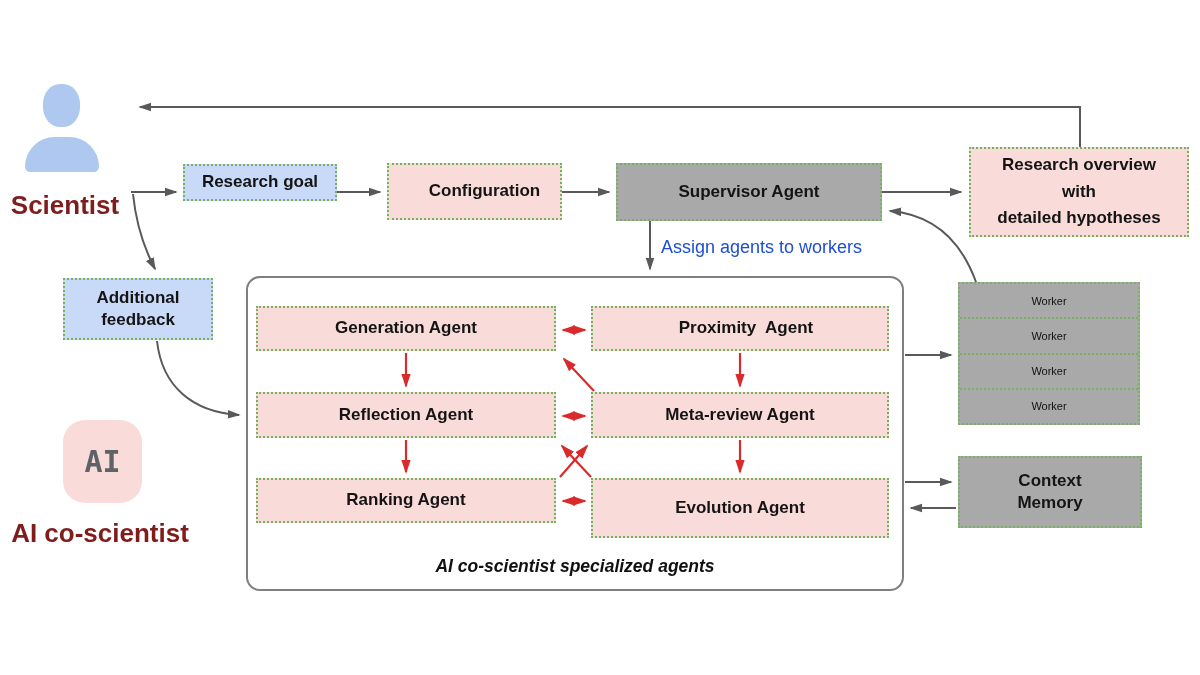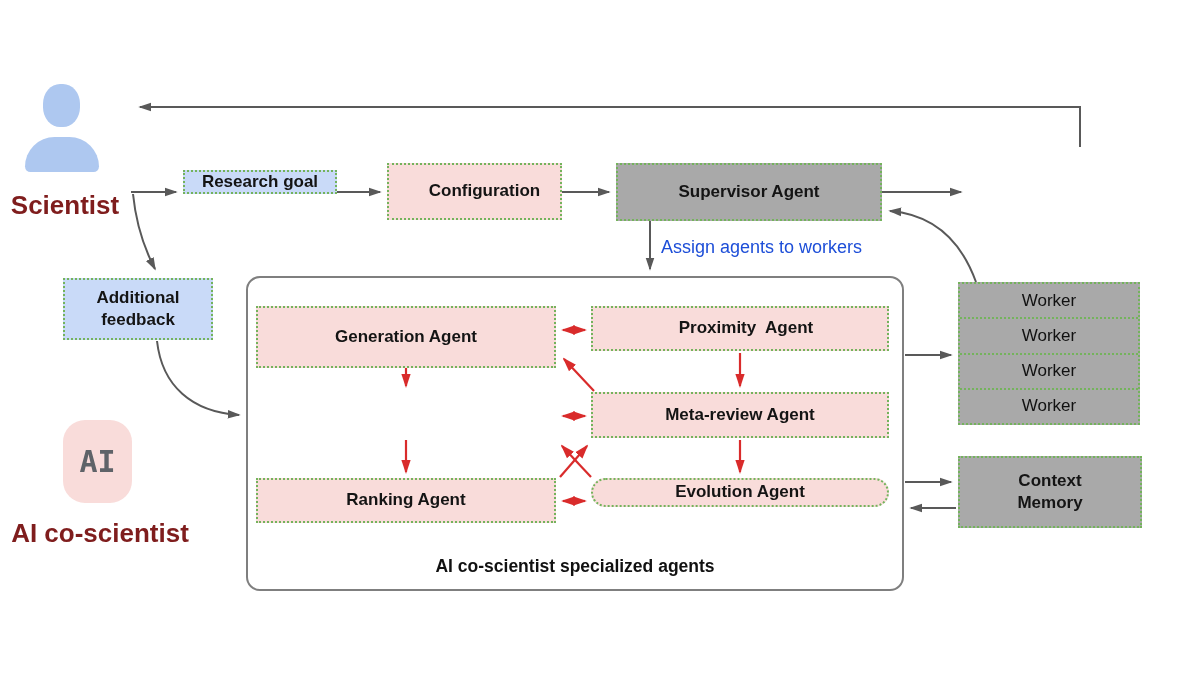--- a/index.html
+++ b/index.html
@@ -30,21 +30,21 @@
   }
   .big-label{
     position:absolute;z-index:1;text-align:center;font-weight:bold;font-size:26px;color:#7f1d1d;
   }
   .worker-box{
     position:absolute;box-sizing:border-box;z-index:1;background:var(--box-gray,#a9a9a9);
     border:2px dotted var(--border-green,#74b35c);display:flex;flex-direction:column;
   }
   .worker-row{
     flex:1;display:flex;align-items:center;justify-content:center;
-    font-size:17px;font-weight:normal;color:#111;text-align:right;
+    font-size:11px;font-weight:normal;color:#111;text-align:right;
   }
   .worker-row + .worker-row{border-top:2px dotted var(--border-green,#74b35c);}
   .person-head{
     position:absolute;z-index:1;background:var(--person-blue,#aec8f0);border-radius:46%;
   }
   .person-body{
     position:absolute;z-index:1;background:var(--person-blue,#aec8f0);
     border-radius:38px 38px 7px 7px;
   }
   .ai-chip{
@@ -98,45 +98,49 @@
     <path class="arrow-red" d="M563,501 L585,501" marker-start="url(#mrs)" marker-end="url(#mr)"></path>
     <path class="arrow-red" d="M594,391 L564,359" marker-end="url(#mr)"></path>
     <path class="arrow-red" d="M560,477 L587,446" marker-end="url(#mr)"></path>
     <path class="arrow-red" d="M591,477 L562,446" marker-end="url(#mr)"></path>
   </svg>
 
   <div class="person-head" style="left:43px;top:84px;width:37px;height:43px;"></div>
   <div class="person-body" style="left:25px;top:137px;width:74px;height:35px;"></div>
   <div class="big-label" style="left:0px;top:190px;width:130px;">Scientist</div>
 
-  <div class="box blue" style="left:183px;top:170px;width:154px;height:24px;text-align:center;">Research goal</div>
+  <div class="box blue" style="left:183px;top:164px;width:154px;height:37px;text-align:center;">Research goal</div>
   <div class="box pink" style="left:387px;top:163px;width:175px;height:57px;padding-left:20px;">Configuration</div>
   <div class="box gray" style="left:616px;top:163px;width:266px;height:58px;">Supervisor Agent</div>
+  <div class="box pink" style="left:969px;top:147px;width:220px;height:90px;line-height:1.55;">Research overview
+with
+detailed hypotheses</div>
   <div class="box blue" style="left:63px;top:278px;width:150px;height:62px;">Additional
 feedback</div>
 
   <div class="note" style="left:661px;top:237px;width:240px;">Assign agents to workers</div>
 
   <div class="agents-container" style="left:246px;top:276px;width:658px;height:315px;"></div>
 
-  <div class="box pink" style="left:256px;top:306px;width:300px;height:62px;">Generation Agent</div>
+  <div class="box pink" style="left:256px;top:306px;width:300px;height:45px;">Generation Agent</div>
+  <div class="box pink" style="left:256px;top:392px;width:300px;height:46px;">Reflection Agent</div>
   <div class="box pink" style="left:256px;top:478px;width:300px;height:45px;">Ranking Agent</div>
 
   <div class="box pink" style="left:591px;top:306px;width:298px;height:45px;padding-left:12px;">Proximity  Agent</div>
   <div class="box pink" style="left:591px;top:392px;width:298px;height:46px;">Meta-review Agent</div>
-  <div class="box pink" style="left:591px;top:478px;width:298px;height:29px;border-radius:18px;">Evolution Agent</div>
+  <div class="box pink" style="left:591px;top:478px;width:298px;height:60px;">Evolution Agent</div>
 
-  <div class="caption" style="left:246px;top:556px;width:658px;">AI co-scientist specialized agents</div>
+  <div class="caption" style="left:246px;top:556px;width:658px;font-style:italic;">AI co-scientist specialized agents</div>
 
   <div class="worker-box" style="left:958px;top:282px;width:182px;height:143px;">
     <div class="worker-row">Worker</div>
     <div class="worker-row">Worker</div>
     <div class="worker-row">Worker</div>
     <div class="worker-row">Worker</div>
   </div>
 
   <div class="box gray" style="left:958px;top:456px;width:184px;height:72px;">Context
 Memory</div>
 
-  <div class="ai-chip" style="left:63px;top:420px;width:69px;height:83px;">AI</div>
+  <div class="ai-chip" style="left:63px;top:420px;width:79px;height:83px;">AI</div>
   <div class="big-label" style="left:0px;top:518px;width:200px;">AI co-scientist</div>
 
 </div>
 
 </body></html>

